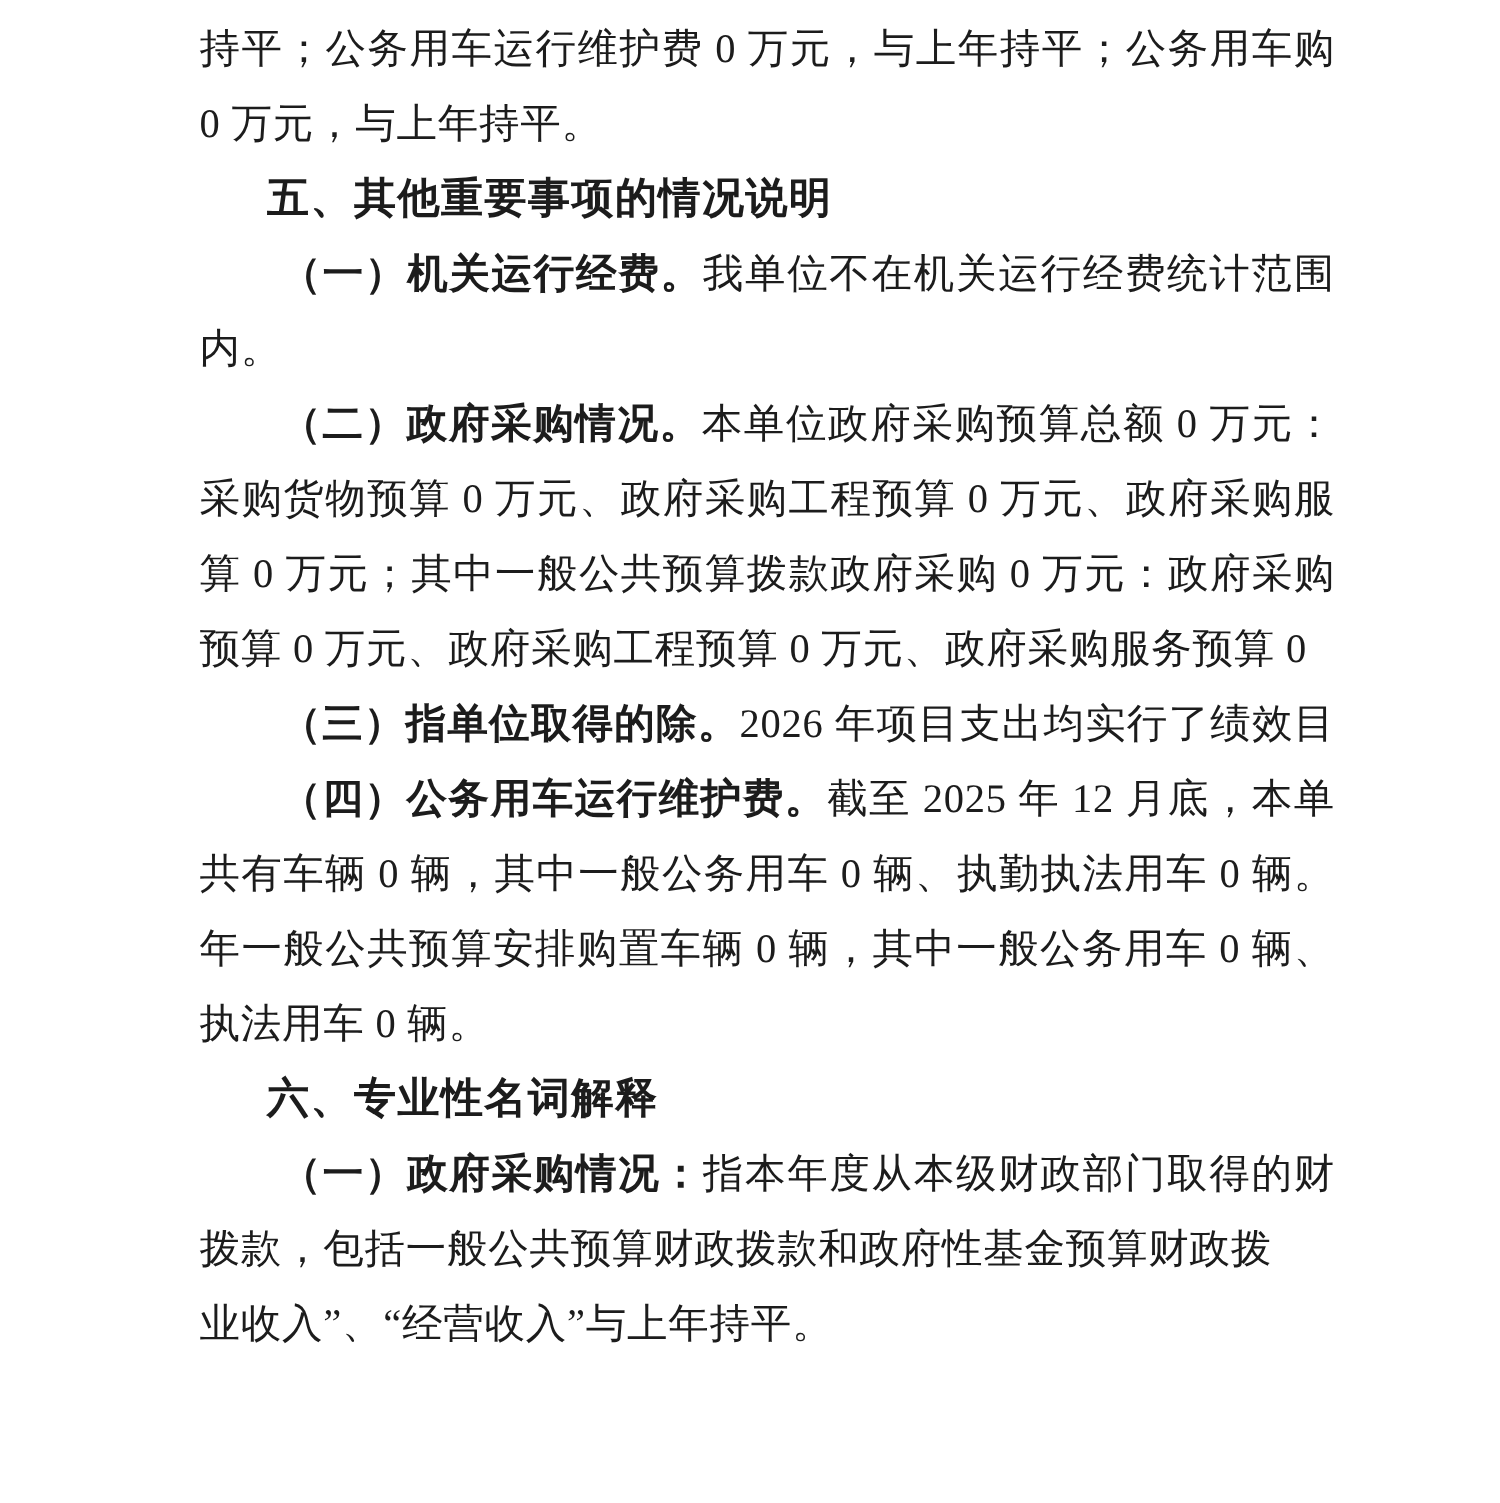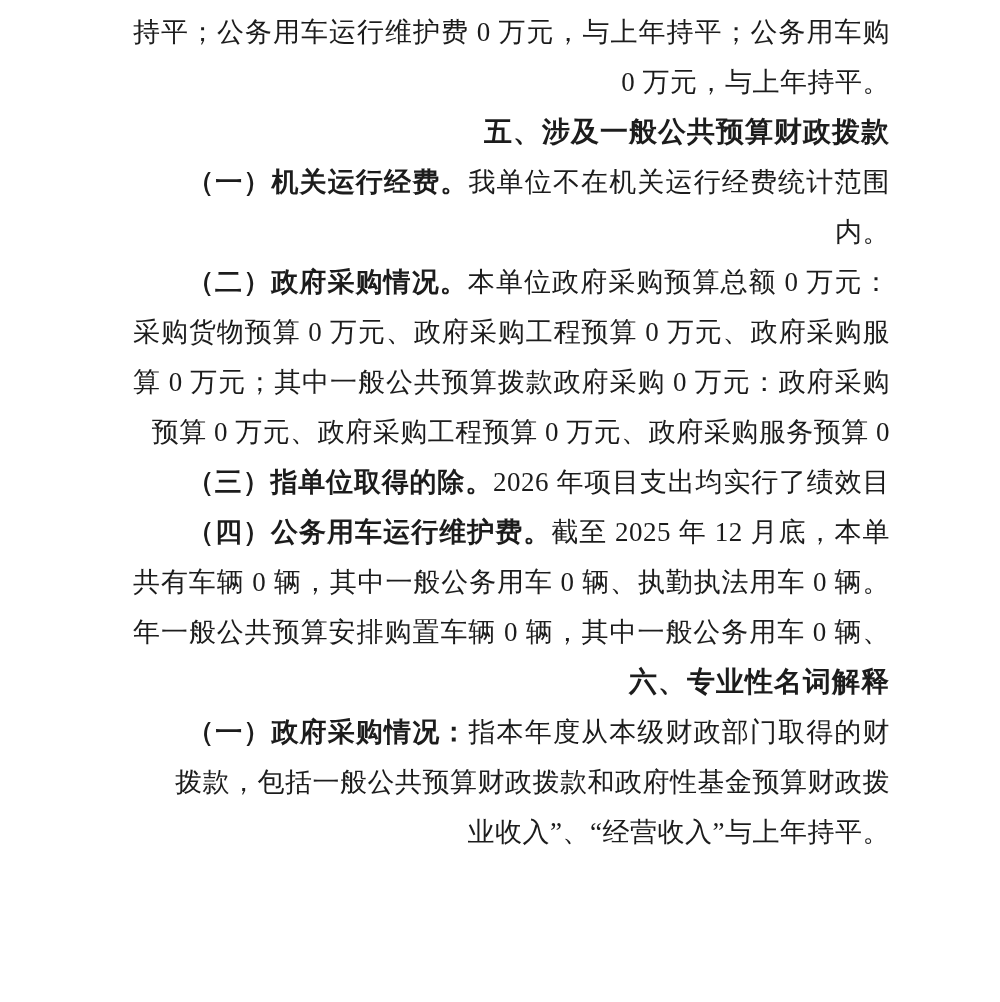--- a/index.html
+++ b/index.html
@@ -21,21 +21,20 @@
     color: #1c1c1c;
   }
   .line {
     height: 50px;
     line-height: 50px;
     font-family: "Liberation Serif", serif;
     font-size: 27px;
     letter-spacing: 0.5px;
     white-space: normal;
     overflow: hidden;
-    text-align: right;
   }
   .line.fill {
     text-align: justify;
     text-align-last: justify;
   }
   .line.heading {
     font-family: "Liberation Sans", sans-serif;
     font-weight: bold;
     font-size: 28px;
     letter-spacing: 1px;
@@ -44,29 +43,30 @@
     font-weight: bold;
   }
 </style>
 </head>
 <body>
 
 <div class="page">
   <div id="doc">
       <div class="line fill"><span>持平；公务用车运行维护费 0 万元，与上年持平；公务用车购置费</span></div>
       <div class="line"><span>0 万元，与上年持平。</span></div>
-      <div class="line heading" style="padding-left: 45px;"><span class="b">五、涉及一般公共预算财政拨款</span></div>
+      <div class="line heading" style="padding-left: 45px;"><span class="b">五、其他重要事项的情况说明</span></div>
       <div class="line fill" style="padding-left: 54px;"><span class="b">（一）机关运行经费。</span><span>我单位不在机关运行经费统计范围之</span></div>
       <div class="line"><span>内。</span></div>
       <div class="line fill" style="padding-left: 54px;"><span class="b">（二）政府采购情况。</span><span>本单位政府采购预算总额 0 万元：政府</span></div>
       <div class="line fill"><span>采购货物预算 0 万元、政府采购工程预算 0 万元、政府采购服务预</span></div>
       <div class="line fill"><span>算 0 万元；其中一般公共预算拨款政府采购 0 万元：政府采购货物</span></div>
       <div class="line"><span>预算 0 万元、政府采购工程预算 0 万元、政府采购服务预算 0 万元。</span></div>
       <div class="line fill" style="padding-left: 54px;"><span class="b">（三）指单位取得的除。</span><span>2026 年项目支出均实行了绩效目</span></div>
       <div class="line fill" style="padding-left: 54px;"><span class="b">（四）公务用车运行维护费。</span><span>截至 2025 年 12 月底，本单位</span></div>
       <div class="line fill"><span>共有车辆 0 辆，其中一般公务用车 0 辆、执勤执法用车 0 辆。2026</span></div>
       <div class="line fill"><span>年一般公共预算安排购置车辆 0 辆，其中一般公务用车 0 辆、执勤</span></div>
+      <div class="line"><span>执法用车 0 辆。</span></div>
       <div class="line heading" style="padding-left: 45px;"><span class="b">六、专业性名词解释</span></div>
       <div class="line fill" style="padding-left: 54px;"><span class="b">（一）政府采购情况：</span><span>指本年度从本级财政部门取得的财政</span></div>
       <div class="line"><span>拨款，包括一般公共预算财政拨款和政府性基金预算财政拨款。</span></div>
       <div class="line"><span>业收入”、“经营收入”与上年持平。</span></div>
     </div>
 </div>
 
 </body></html>

